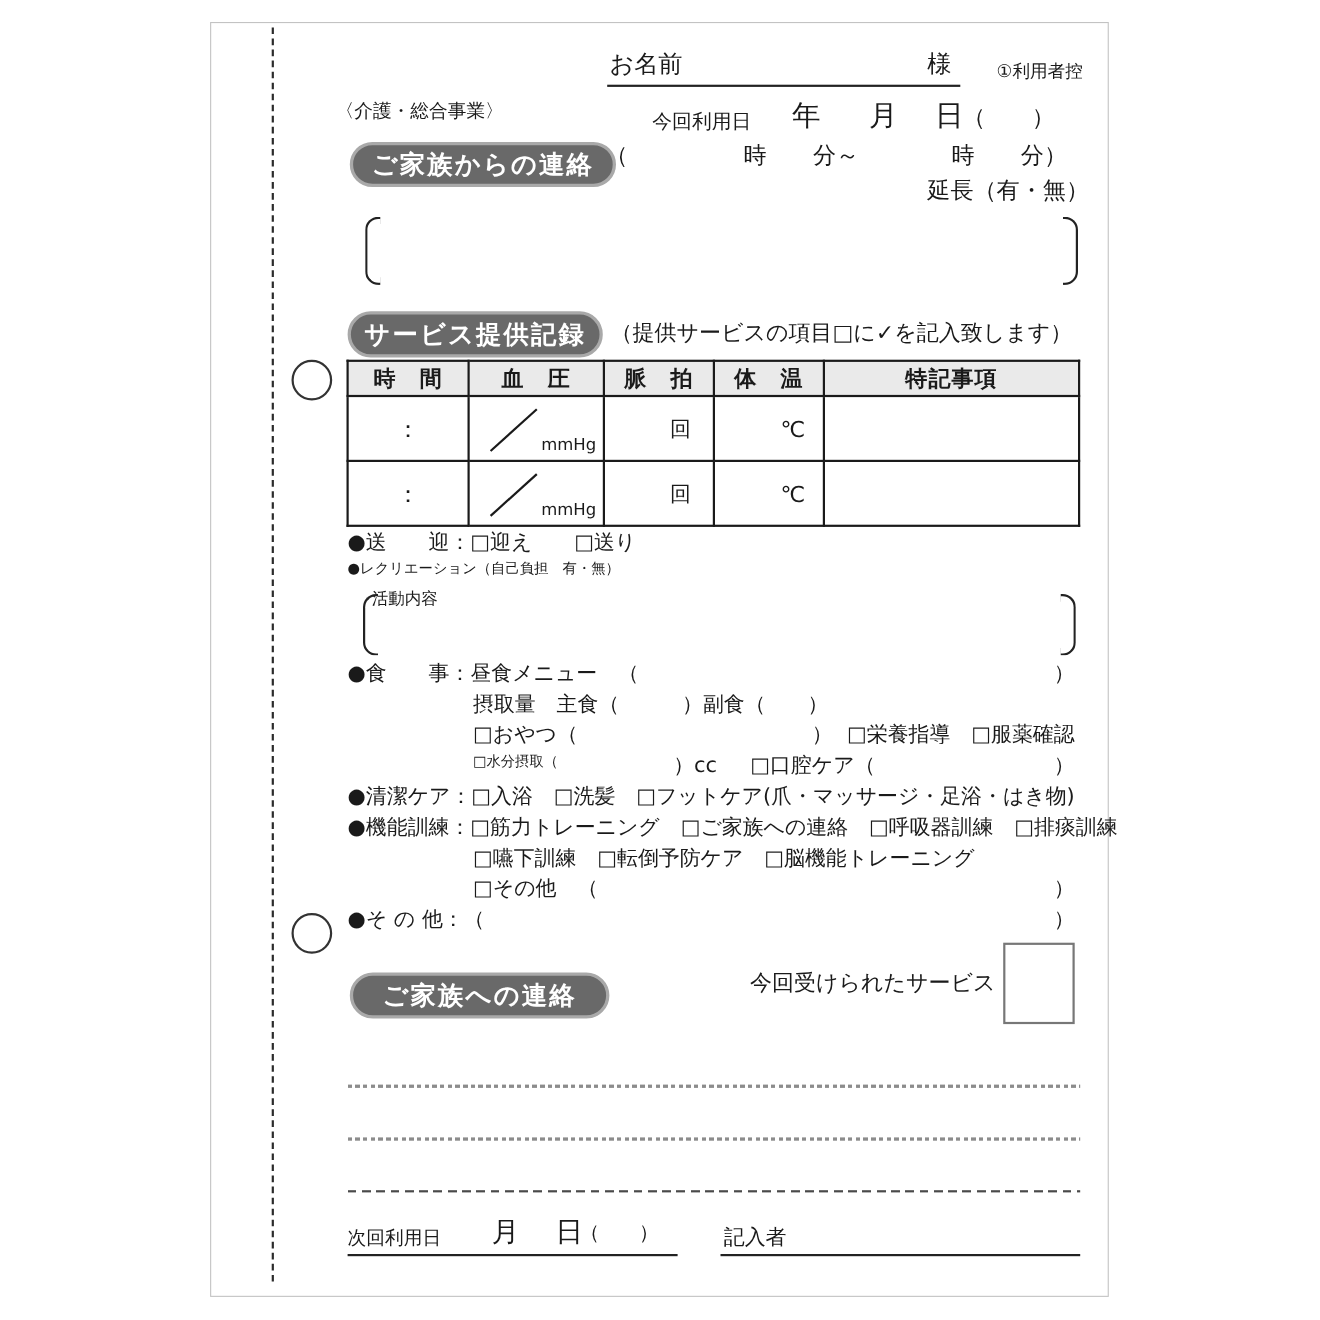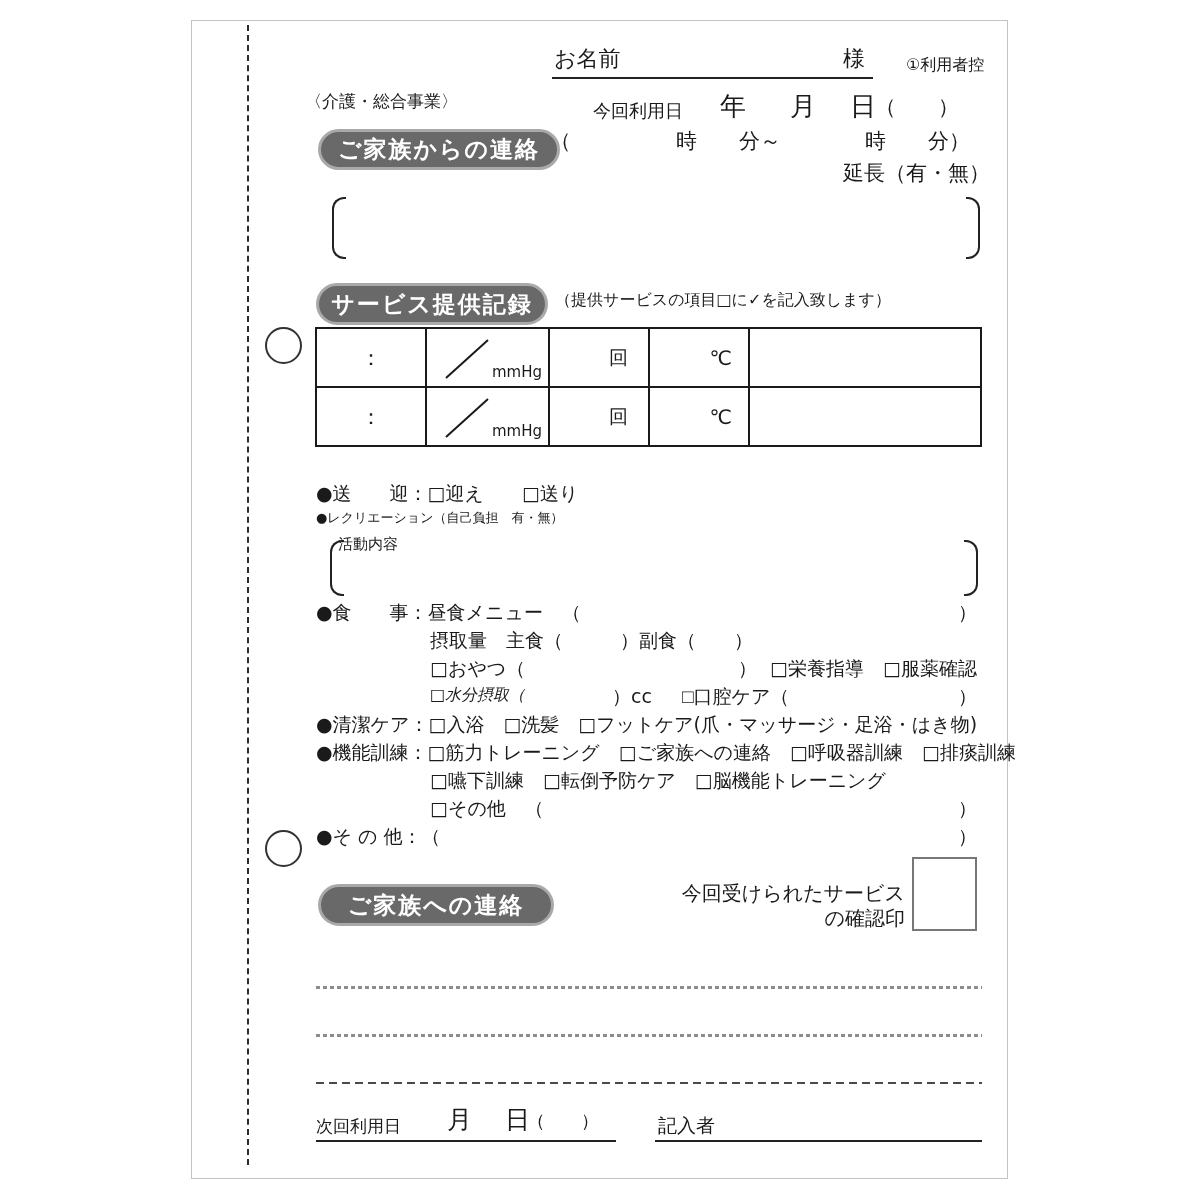--- a/index.html
+++ b/index.html
@@ -60,31 +60,38 @@
 <div class="t" style="left:850px;top:92px;font-size:26px;">日</div>
 <div class="t" style="left:875px;top:96px;font-size:21px;">（　　）</div>
 <div class="t" style="left:550px;top:130px;font-size:21px;">（　　　　　時　　分～　　　　時　　分）</div>
 <div class="t" style="left:843px;top:162px;font-size:21px;">延長（有・無）</div>
 
 <div class="badge" style="left:318px;top:129px;width:236px;height:35px;">ご家族からの連絡</div>
 <div class="bracket l" style="left:332px;top:197px;height:58px;"></div>
 <div class="bracket r" style="left:966px;top:197px;height:58px;"></div>
 
 <div class="badge" style="left:316px;top:283px;width:226px;height:36px;">サービス提供記録</div>
-<div class="t" style="left:555px;top:291px;font-size:16px;">（提供サービスの項目□に✓を記入致します）</div>
+<div class="t" style="left:555px;top:291px;font-size:20px;">（提供サービスの項目□に✓を記入致します）</div>
 
 <table class="vitals">
   <colgroup>
     <col style="width:110px">
       <col style="width:123px">
       <col style="width:100px">
       <col style="width:100px">
       <col style="width:232px">
   </colgroup>
   <tbody>
+      <tr>
+    <th>時　間</th>
+    <th>血　圧</th>
+    <th>脈　拍</th>
+    <th>体　温</th>
+    <th>特記事項</th>
+  </tr>
   <tr>
     <td class="c-time">：</td>
     <td class="c-bp">
       <svg class="bp-slash" width="52" height="46">
             <line x1="5" y1="42" x2="47" y2="4" stroke="#1a1a1a" stroke-width="2"></line>
           </svg>
       <span class="bp-unit">mmHg</span>
     </td>
     <td class="c-pulse">回</td>
     <td class="c-temp">℃</td>
@@ -113,37 +120,36 @@
 
 <div class="t" style="left:316px;top:602px;font-size:19px;">●食　　事：昼食メニュー　（</div>
 <div class="t" style="left:958px;top:602px;font-size:19px;">）</div>
 
 <div class="t" style="left:430px;top:630px;font-size:19px;">摂取量　主食（　　　）副食（　　）</div>
 
 <div class="t" style="left:430px;top:658px;font-size:19px;">□おやつ（</div>
 <div class="t" style="left:738px;top:658px;font-size:19px;">）</div>
 <div class="t" style="left:770px;top:658px;font-size:19px;">□栄養指導　□服薬確認</div>
 
-<div class="t" style="left:430px;top:686px;font-size:16px;font-style:italic;">□水分摂取（</div>
+<div class="t" style="left:430px;top:686px;font-size:13px;">□水分摂取（</div>
 <div class="t" style="left:612px;top:686px;font-size:19px;">）cc</div>
-<div class="t" style="left:682px;top:686px;font-size:19px;font-family:Liberation Serif, serif;">□口腔ケア（</div>
+<div class="t" style="left:682px;top:686px;font-size:19px;">□口腔ケア（</div>
 <div class="t" style="left:958px;top:686px;font-size:19px;">）</div>
 
 <div class="t" style="left:316px;top:714px;font-size:19px;">●清潔ケア：□入浴　□洗髪　□フットケア(爪・マッサージ・足浴・はき物)</div>
 <div class="t" style="left:316px;top:742px;font-size:19px;">●機能訓練：□筋力トレーニング　□ご家族への連絡　□呼吸器訓練　□排痰訓練</div>
 <div class="t" style="left:430px;top:770px;font-size:19px;">□嚥下訓練　□転倒予防ケア　□脳機能トレーニング</div>
 <div class="t" style="left:430px;top:798px;font-size:19px;">□その他　（</div>
 <div class="t" style="left:958px;top:798px;font-size:19px;">）</div>
 <div class="t" style="left:316px;top:826px;font-size:19px;">●そ の 他：（</div>
 <div class="t" style="left:958px;top:826px;font-size:19px;">）</div>
 
 <div class="badge" style="left:318px;top:884px;width:230px;height:36px;font-family:Liberation Serif, serif;">ご家族への連絡</div>
 <div class="stamp-text">
   <div>今回受けられたサービス</div>
-  <div>の確認印</div>
 </div>
 <div class="stampbox"></div>
 
 <div class="dotline fine" style="left:316px;top:986px;width:666px;"></div>
 <div class="dotline fine" style="left:316px;top:1034px;width:666px;"></div>
 <div class="dotline coarse" style="left:316px;top:1082px;width:666px;"></div>
 
 <div class="t" style="left:316px;top:1117px;font-size:17px;">次回利用日</div>
 <div class="t" style="left:447px;top:1106px;font-size:25px;">月</div>
 <div class="t" style="left:505px;top:1106px;font-size:25px;">日</div>

